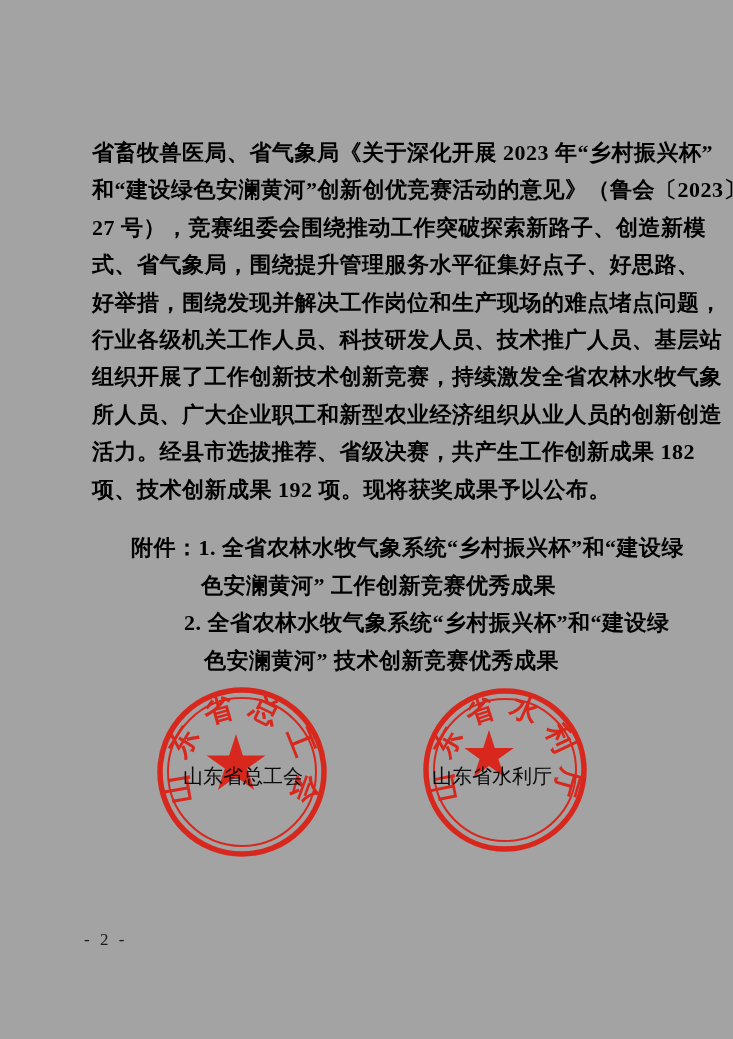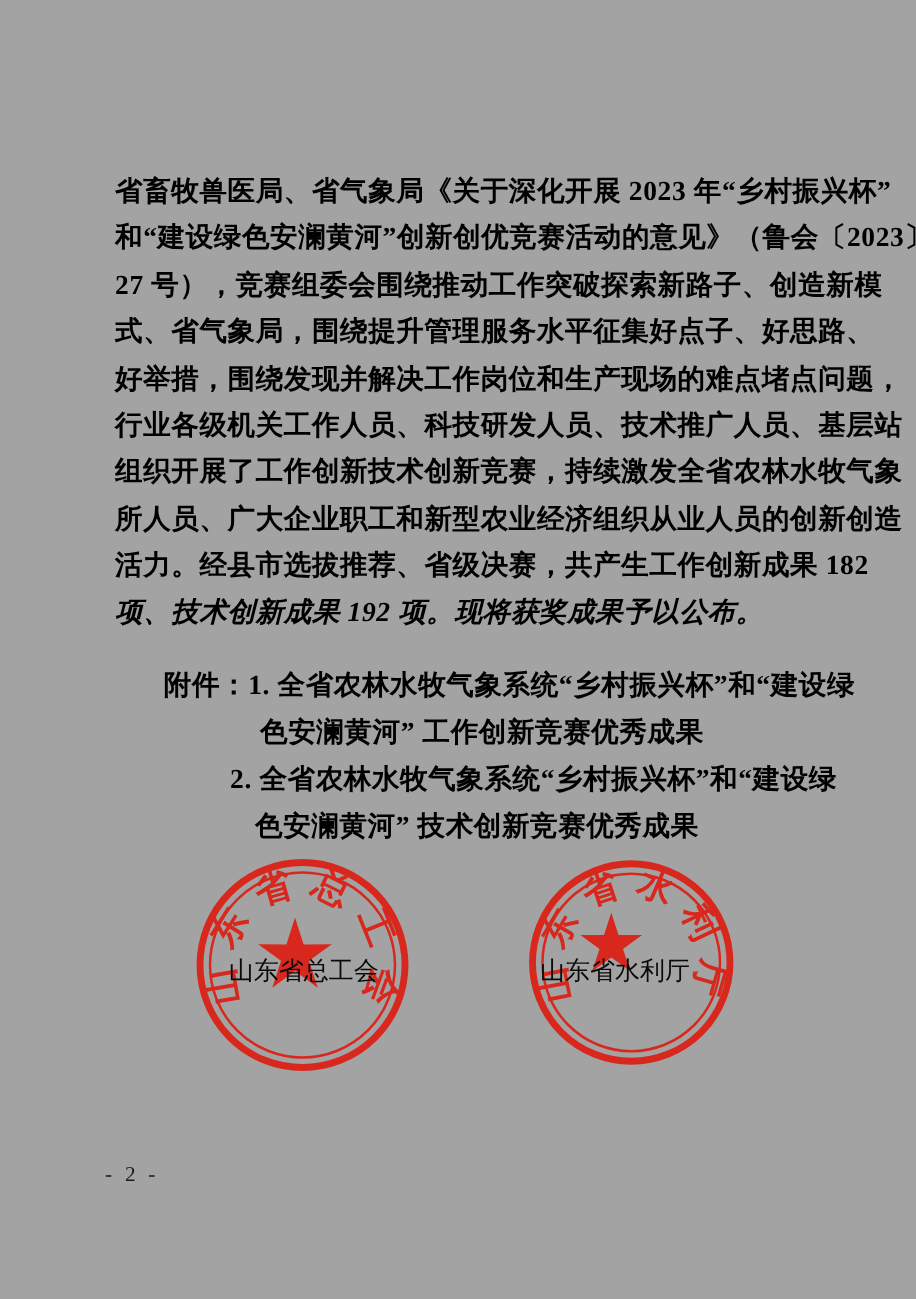--- a/index.html
+++ b/index.html
@@ -18,31 +18,31 @@
   
   .body-text {
     position: absolute;
     left: 92px; top: 134px; width: 571px;
     font-size: 22px; font-weight: bold; color: var(--ink);
     line-height: 37.4px;
     letter-spacing: 0.5px;
   }
   .bline { white-space: nowrap; }
   .bline.just { text-align: justify; text-align-last: justify; }
-  .bline.last { text-align: left; text-align-last: left; font-style: italic; }
+  .bline.last { text-align: left; text-align-last: left; }
   
   .att {
     position: absolute;
     font-size: 22px; font-weight: bold; color: var(--ink);
     line-height: 37.4px; white-space: nowrap;
     letter-spacing: 0.5px;
   }
   .att.just { text-align: justify; text-align-last: justify; }
   .att1 { left: 131px; top: 529px; width: 532px; }
-  .att2 { left: 208px; top: 567px; }
+  .att2 { left: 201px; top: 567px; }
   .att3 { left: 184px; top: 604px; width: 479px; }
   .att4 { left: 204px; top: 642px; }
   
   .seal { position: absolute; width: 180px; height: 180px; }
   .seal-left  { left: 152px; top: 682px; }
   .seal-right { left: 415px; top: 680px; }
   .seal circle { fill: none; stroke: var(--seal-red); }
   .seal .star { fill: var(--seal-red); }
   .arc-text {
     fill: var(--seal-red);

